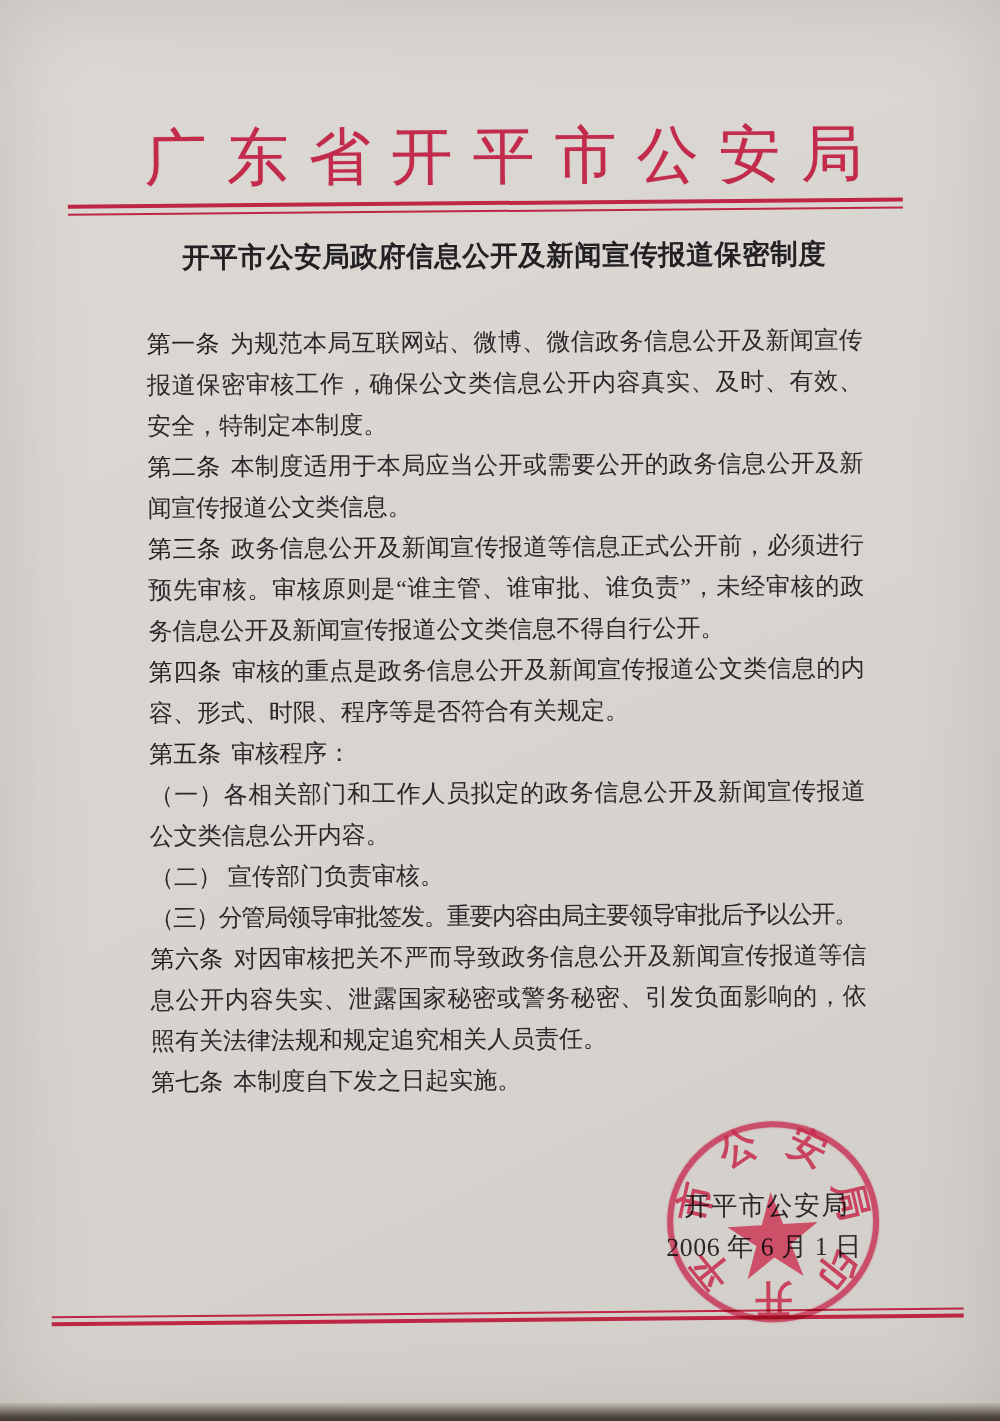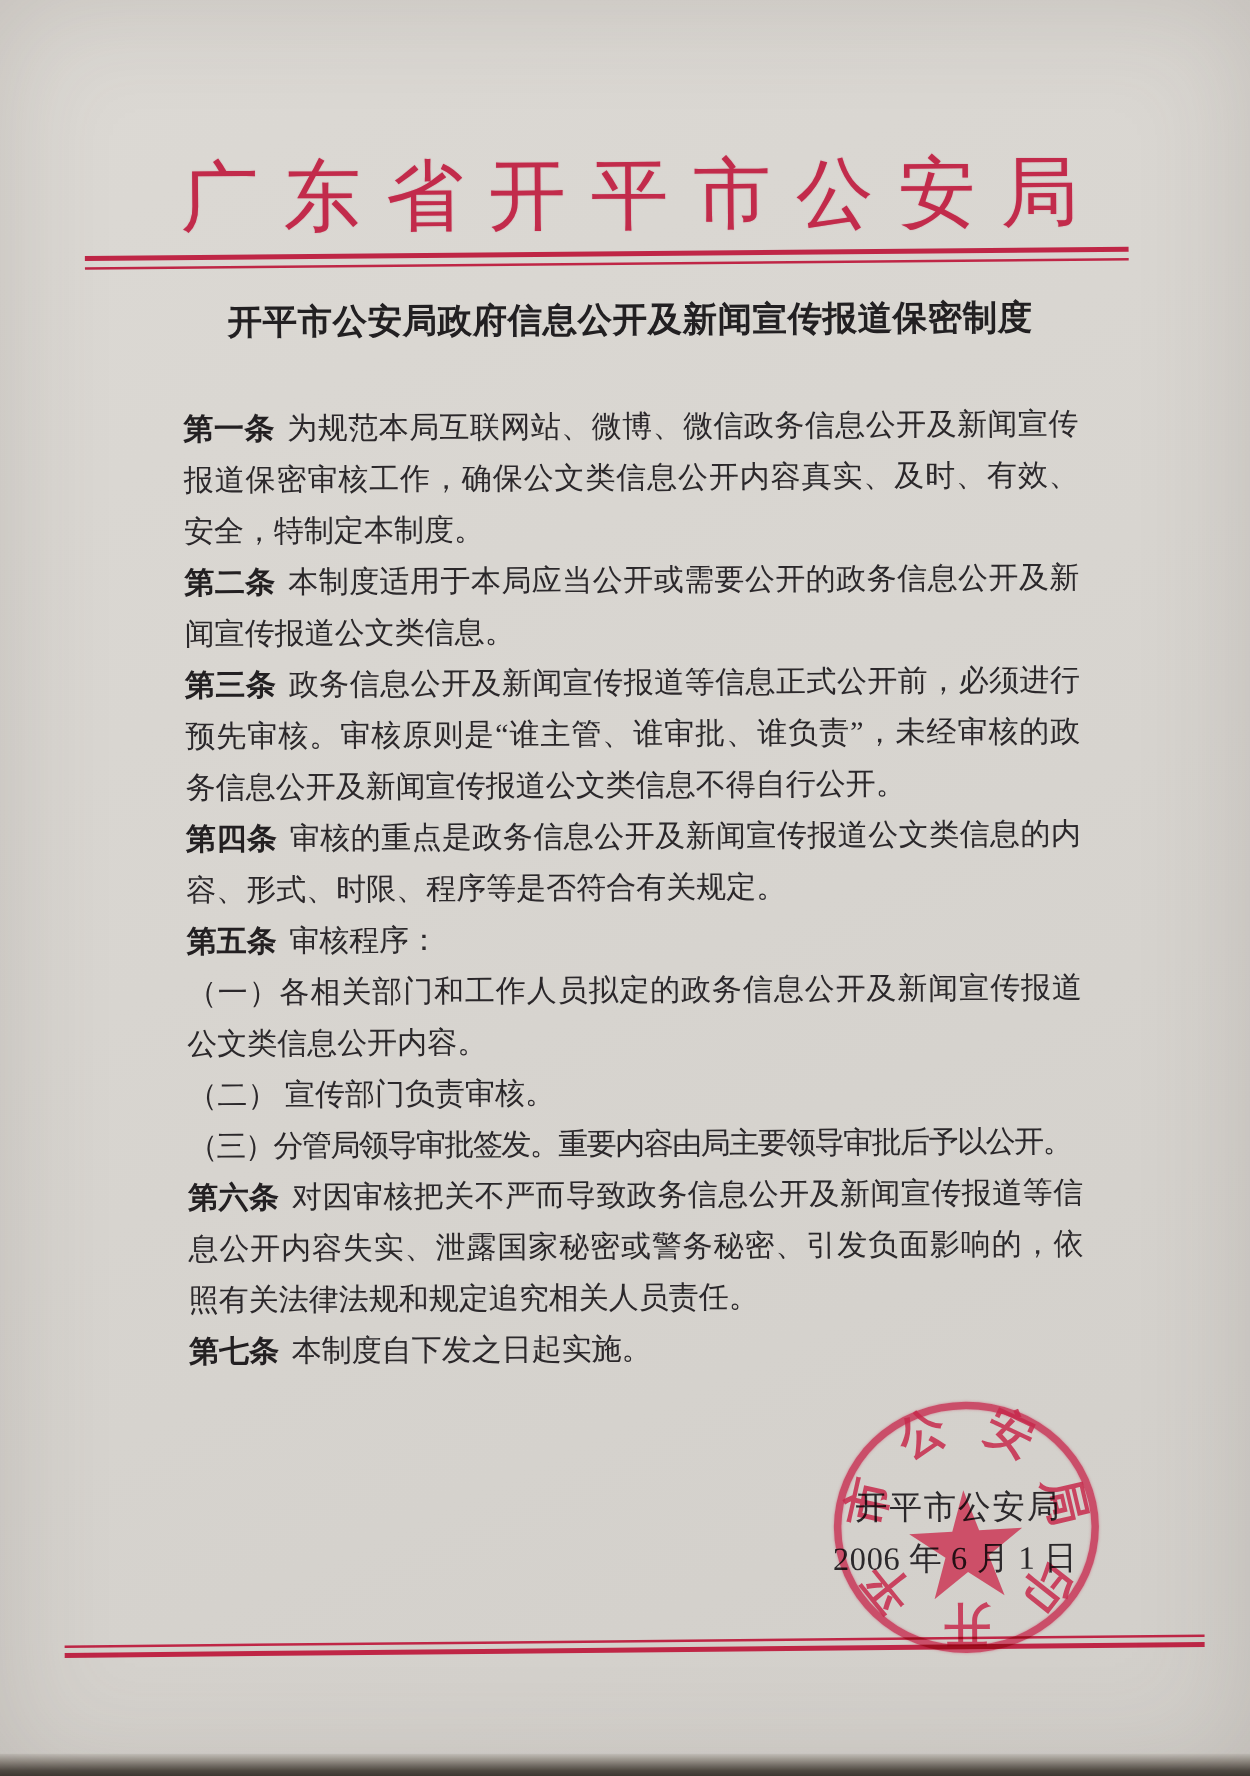--- a/index.html
+++ b/index.html
@@ -37,21 +37,21 @@
   }
 
   
   .doc-body {
     position:absolute; top:322px; left:149px; width:716px; z-index:2;
     font-size:24px; line-height:41px; color:#2b282b;
     text-align:justify;
   }
   .doc-body p { margin:0; }
   .doc-body p:nth-child(8) { letter-spacing:-1.2px; } 
-  .article-label { font-weight:700; margin-right:10px; color:#232022; }
+  .article-label { font-weight:400; margin-right:10px; color:#232022; }
 
   
   .signature-org {
     position:absolute; left:681px; top:1190px; z-index:2;
     font-size:26px; letter-spacing:1.5px; color:#2b282b; white-space:nowrap;
   }
   .signature-date {
     position:absolute; left:663px; top:1231px; z-index:2;
     font-size:26px; letter-spacing:0.5px; color:#2b282b; white-space:nowrap;
   }

